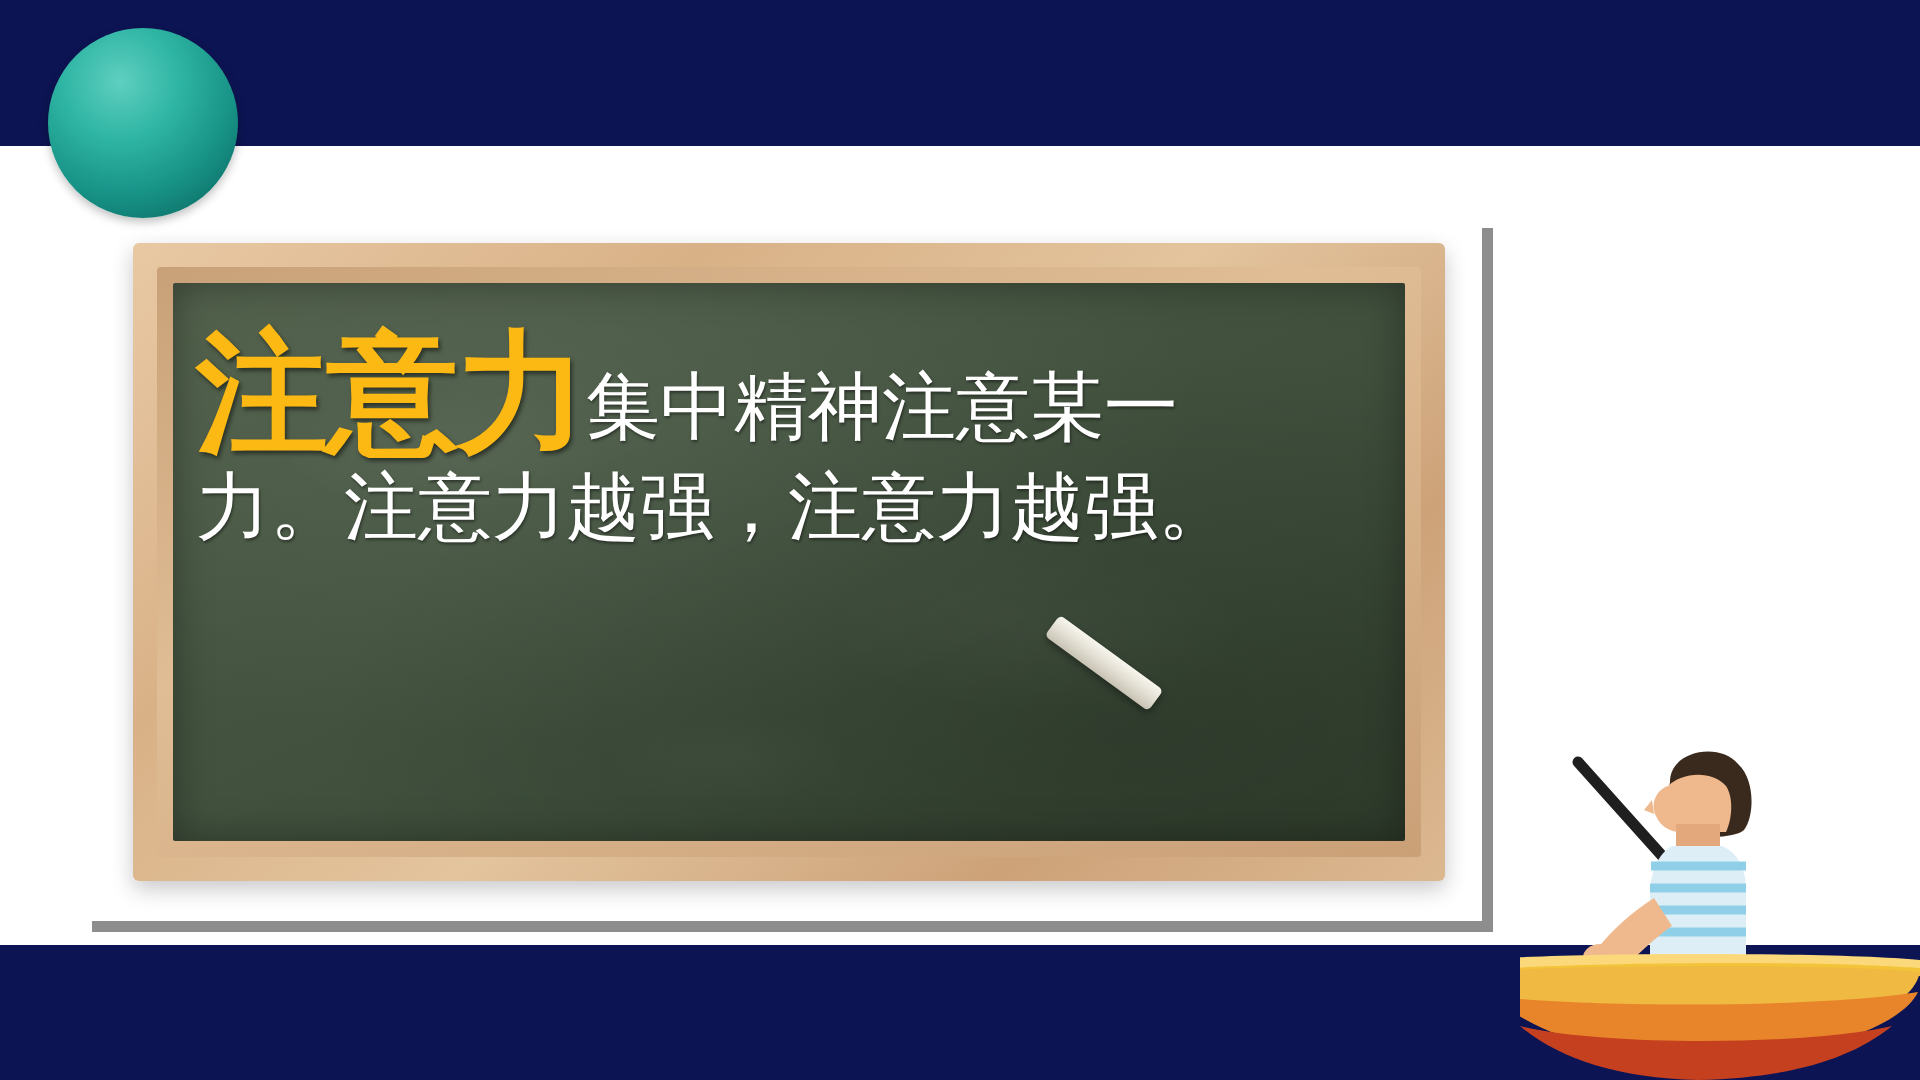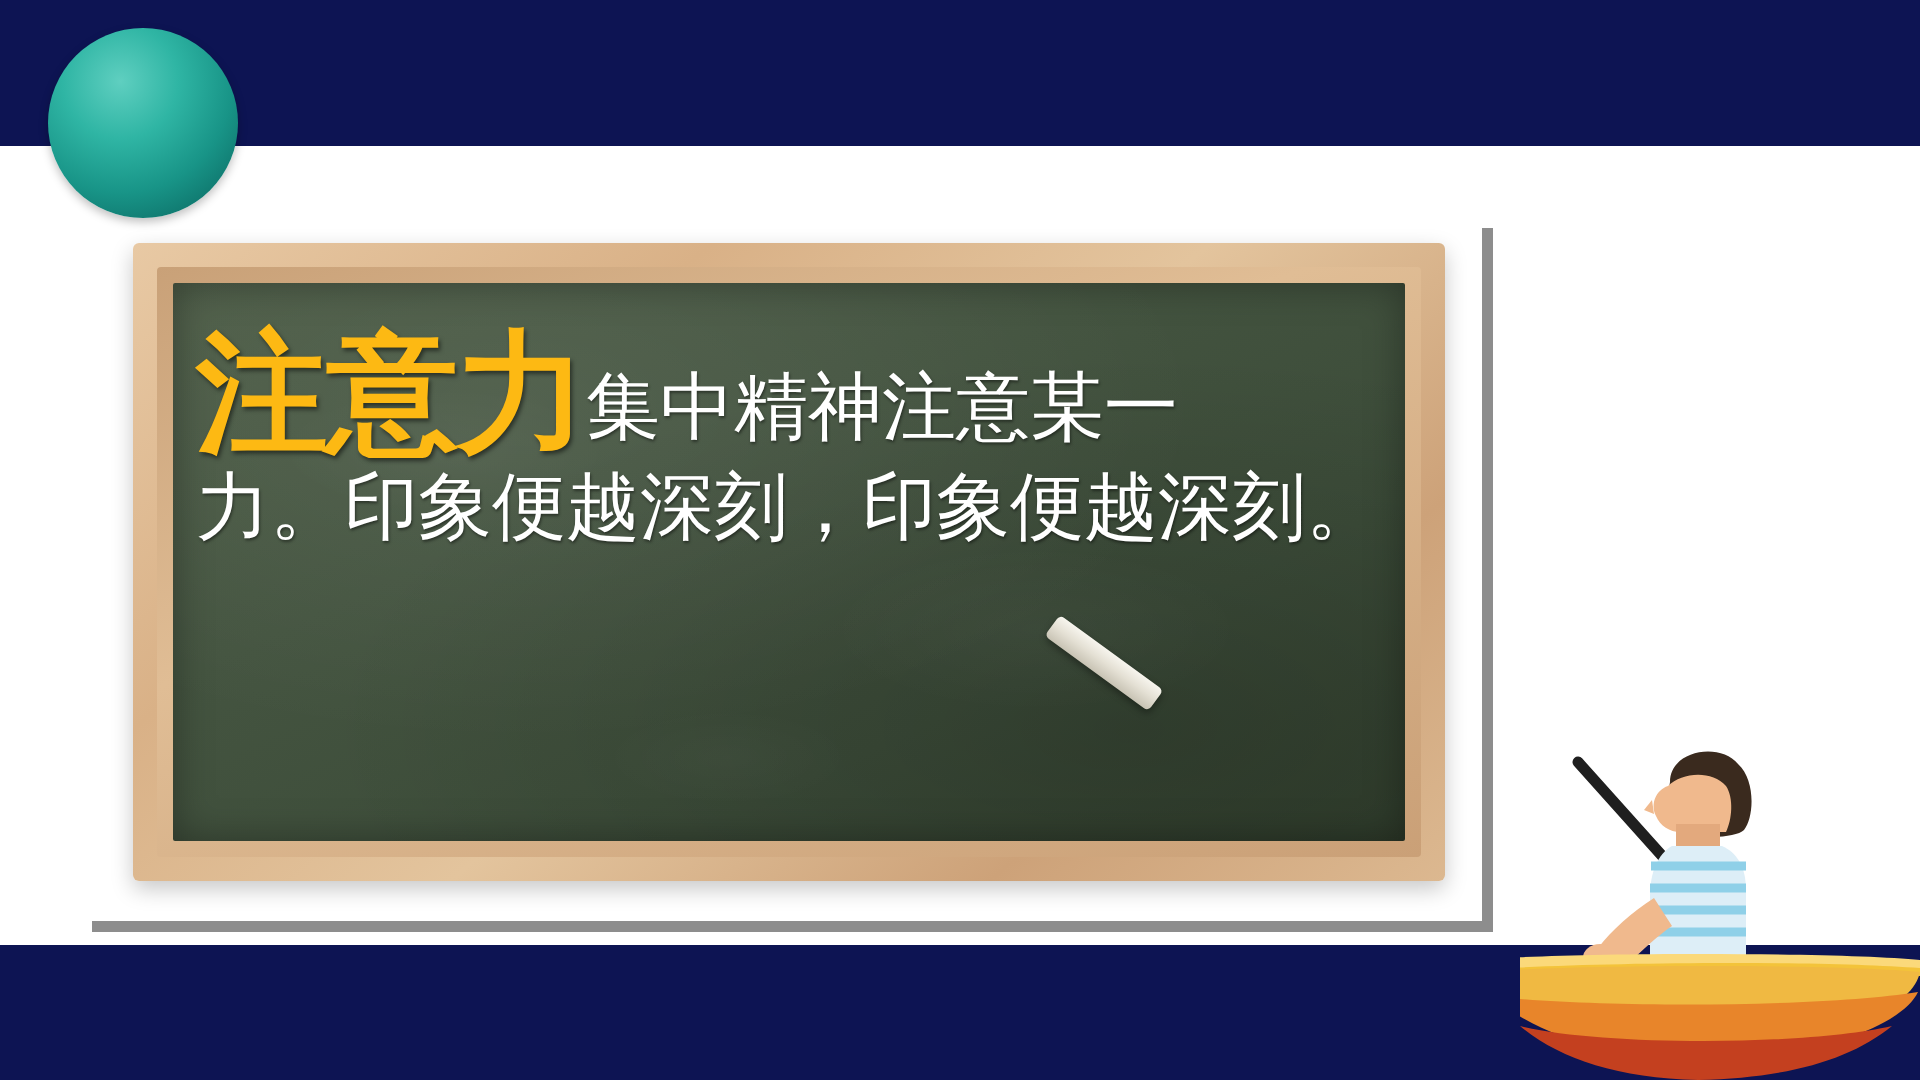--- a/index.html
+++ b/index.html
@@ -175,21 +175,21 @@
     <div class="blackboard-frame">
       <div class="blackboard-inner-bevel"></div>
       <div class="blackboard-surface">
         <div class="chalk-dust"></div>
       </div>
     </div>
   </div>
 
   <div class="board-text">
     <div class="board-line"><span class="headword">注意力</span><span>集中精神注意某一</span></div>
-    <div class="board-line">力。印象便越深刻，印象便越深刻。</div>
+    <div class="board-line">力。注意力越强，注意力越强。</div>
   </div>
 
   <div class="chalk-stick"></div>
 
   <svg class="kayak-art" viewBox="0 0 400 360">
 
     <g>
       <line x1="58" y1="42" x2="196" y2="196" stroke="#1f1f1f" stroke-width="11" stroke-linecap="round"></line>
       <line x1="196" y1="196" x2="246" y2="300" stroke="#1f1f1f" stroke-width="10" stroke-linecap="round"></line>
       <path d="M244 296 L272 318 L260 342 L232 320 Z" fill="#f3c33a"></path>

